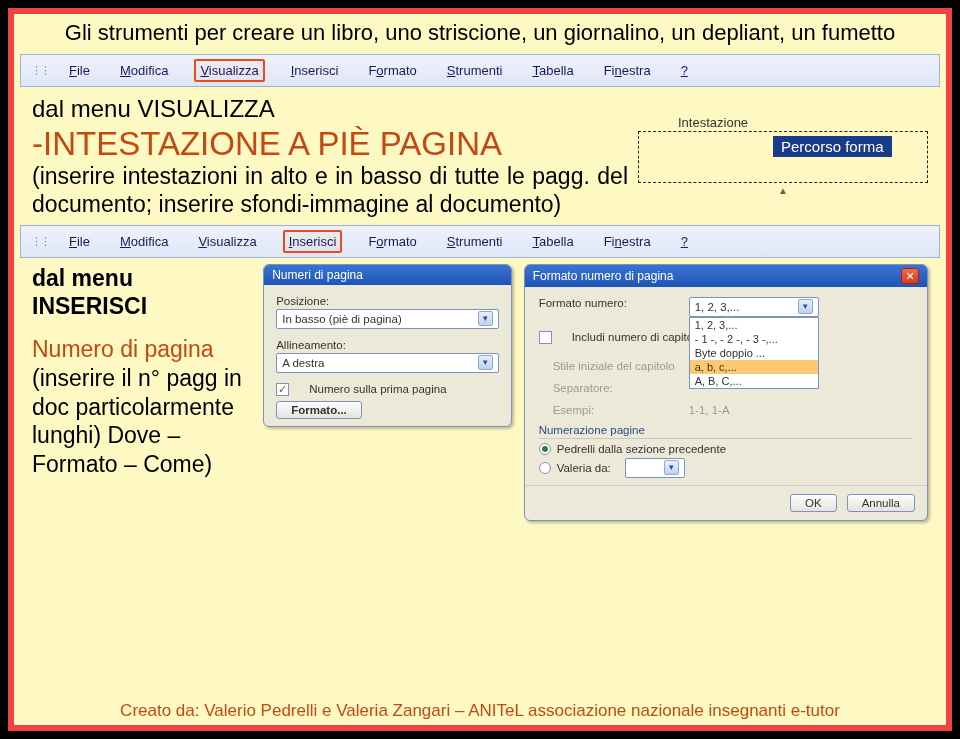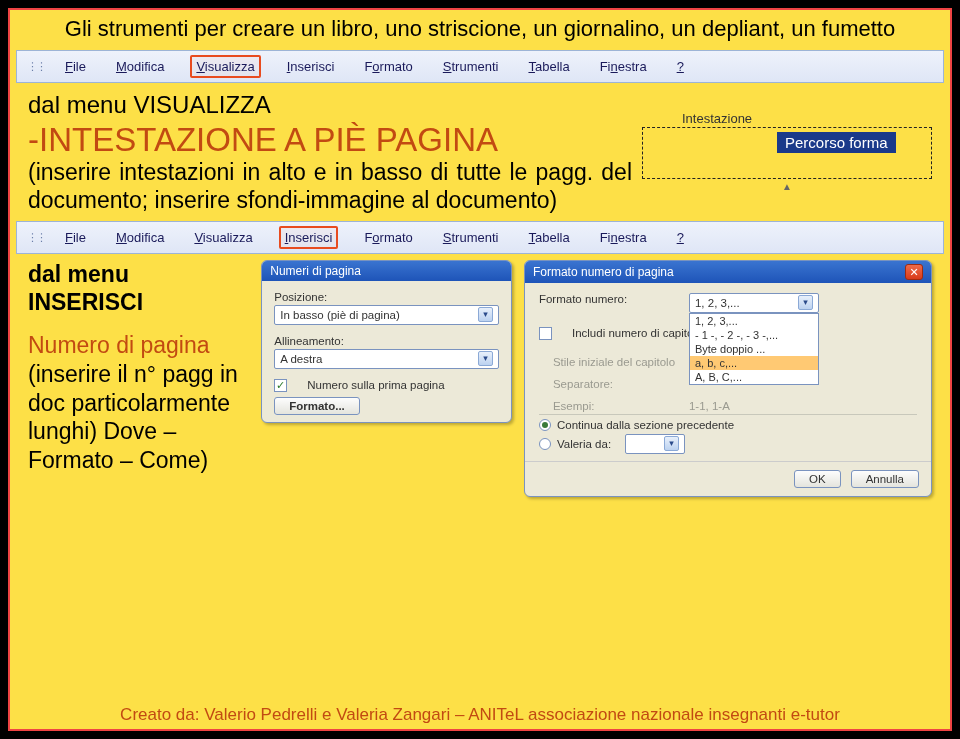--- a/index.html
+++ b/index.html
@@ -7,22 +7,22 @@
     width: 960px;
     height: 739px;
     background: #000;
     font-family: "Comic Sans MS", cursive, sans-serif;
     position: relative;
     overflow: hidden;
   }
   .slide {
     position: absolute;
     left: 8px; top: 8px; right: 8px; bottom: 8px;
-    background: #fde047;
-    border: 2px solid #ef4444;
+    background: #fef9c3;
+    border: 6px solid #ef4444;
   }
   .title {
     text-align: center;
     color: #000;
     font-size: 22px;
     padding: 6px 0 4px 0;
   }
   .menubar {
     background: linear-gradient(#eef2fb,#dfe6f6);
     border: 1px solid #9db4d6;
@@ -315,27 +315,28 @@
           <span class="disabled" style="margin-left:14px;">Stile iniziale del capitolo</span>
           <span></span>
 
           <span class="disabled" style="margin-left:14px;">Separatore:</span>
           <span></span>
 
           <span class="disabled" style="margin-left:14px;">Esempi:</span>
           <span class="disabled">1-1, 1-A</span>
         </div>
 
+        <div style="margin-top:8px; color:#2a4a8a;">Numerazione pagine</div>
         <div style="border-top:1px solid #c8c8bb; margin:2px 0 4px 0;"></div>
 
         <div class="radio">
           <span class="rcircle">
               <span class="dot"></span>
             </span>
-          <span>Continua dalla sezione precedente</span>
+          <span>Pedrelli dalla sezione precedente</span>
         </div>
         <div class="radio">
           <span class="rcircle"></span>
           <span>Valeria da:</span>
           <span class="combo disabled" style="width:60px; margin-left:8px;">
             <span></span>
               <span class="arrow">▾</span>
           </span>
         </div>
       </div>

